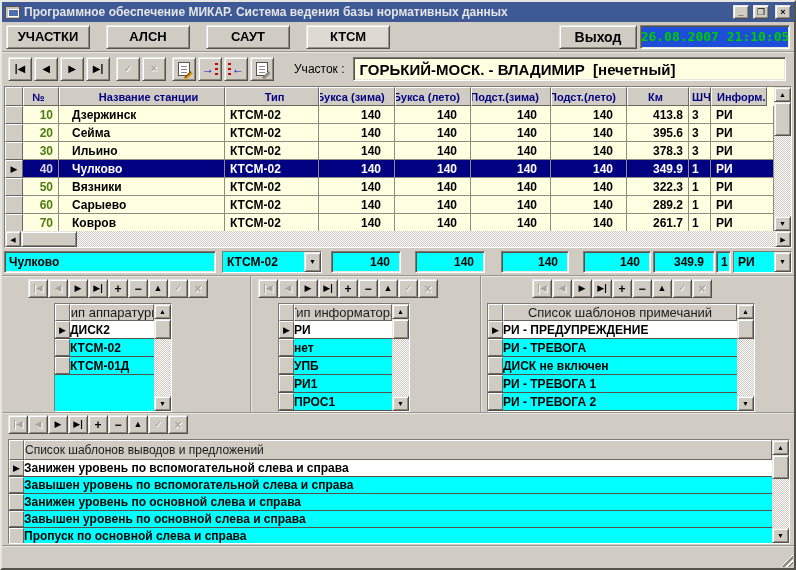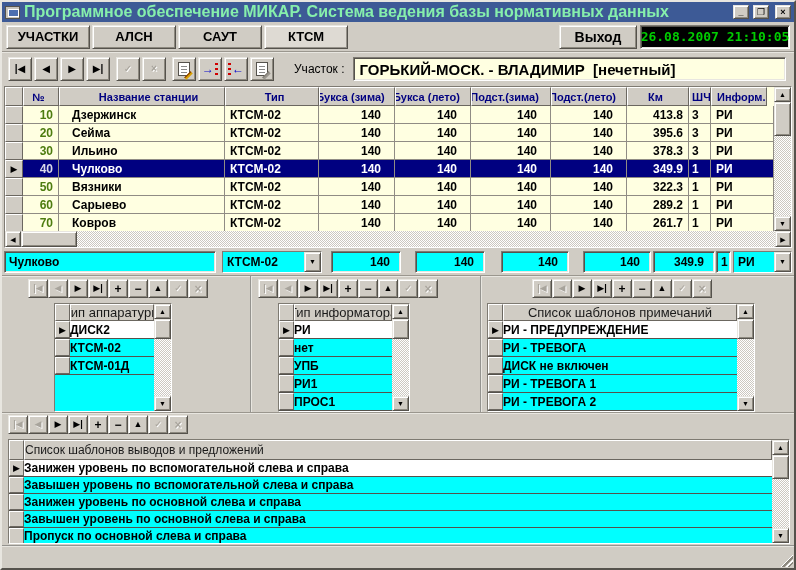--- a/index.html
+++ b/index.html
@@ -10,34 +10,34 @@
   
   .btn{background:#D0CCC4;border:1px solid;border-color:#E8E6E0 #55524C #55524C #E8E6E0;
     box-shadow:inset 1px 1px 0 #FFFFFF, inset -1px -1px 0 #8D897F;}
   .sunk{border:1px solid;border-color:#7E7A72 #FFFFFF #FFFFFF #7E7A72;
     box-shadow:inset 1px 1px 0 #55524C, inset -1px -1px 0 #E8E6E0;}
   .cellraise{background:#D0CCC4;border:1px solid;border-color:#FFFFFF #6B6760 #6B6760 #FFFFFF;}
   
   .titlebar{height:20px;background:#3D5A96;display:flex;align-items:center;gap:4px;padding:0 3px;flex:none;}
   .app-icon{width:15px;height:13px;background:#C8C4BC;border:1px solid #55524C;position:relative;flex:none;}
   .app-icon::before{content:"";position:absolute;left:2px;top:2px;width:9px;height:6px;background:#4D6FB0;border:1px solid #fff;}
-  .title-text{color:#86efac;font-weight:bold;font-size:16px;white-space:nowrap;overflow:hidden;flex:1;}
+  .title-text{color:#e5e5e5;font-weight:bold;font-size:12px;white-space:nowrap;overflow:hidden;flex:1;}
   .win-btn{width:16px;height:14px;display:flex;align-items:center;justify-content:center;
     font-size:9px;font-weight:bold;color:#000;flex:none;line-height:1;}
   .win-btn.close{margin-left:2px;}
   
   .tabrow{height:30px;display:flex;align-items:center;padding:3px 4px 3px 4px;flex:none;gap:3px;
     border-bottom:1px solid #9A968E;box-shadow:0 1px 0 #E8E6E0;}
   .tab-btn{width:84px;height:24px;display:flex;align-items:center;justify-content:center;
     font-size:13px;font-weight:bold;color:#000;}
   .tab-btn.active{background:#DEDAD3;box-shadow:inset 1px 1px 0 #FFFFFF, inset -1px -1px 0 #97938B;}
   .tab-spacer{flex:1;}
   .exit-btn{width:78px;height:24px;display:flex;align-items:center;justify-content:center;
     font-size:14px;font-weight:bold;}
-  .clock{width:150px;height:24px;background:#000000;color:#00CC00;display:flex;align-items:center;justify-content:center;
+  .clock{width:150px;height:24px;background:#1d4ed8;color:#00CC00;display:flex;align-items:center;justify-content:center;
     font-family:"DejaVu Sans Mono",monospace;font-size:13px;font-weight:bold;letter-spacing:0px;white-space:nowrap;}
   
   .toolrow{height:34px;display:flex;align-items:center;padding:0 8px 0 6px;flex:none;gap:2px;}
   .tool-btn{width:24px;height:24px;display:flex;align-items:center;justify-content:center;flex:none;position:relative;}
   .tool-btn .glyph{font-size:10px;font-weight:bold;color:#000;line-height:1;}
   .tool-btn.disabled .glyph{color:#A5A199;text-shadow:1px 1px 0 #fff;}
   .gap4{margin-left:4px;}
   .ico-paper{width:12px;height:14px;background:#FFFFFF;border:1px solid #55524C;position:relative;display:block;}
   .ico-paper i{position:absolute;left:2px;top:3px;width:6px;height:1px;background:#888;box-shadow:0 3px 0 #888,0 6px 0 #888;}
   .ico-paper b{position:absolute;right:-4px;bottom:-2px;width:9px;height:3px;background:#D8A000;transform:rotate(-45deg);border-top:1px solid #803000;}
@@ -145,21 +145,21 @@
 
   <div class="titlebar">
     <span class="app-icon"></span>
     <span class="title-text">Программное обеспечение МИКАР. Система ведения базы нормативных данных</span>
     <span class="win-btn btn">_</span>
     <span class="win-btn btn">❐</span>
     <span class="win-btn btn close">×</span>
   </div>
 
   <div class="tabrow">
-    <div style="display:flex;gap:2px;">
+    <div style="display:flex;gap:16px;">
         <div class="tab-btn btn">УЧАСТКИ</div>
         <div class="tab-btn btn">АЛСН</div>
         <div class="tab-btn btn">САУТ</div>
         <div class="tab-btn btn active">КТСМ</div>
       </div>
     <div class="tab-spacer"></div>
     <div class="exit-btn btn">Выход</div>
     <div class="clock sunk">26.08.2007 21:10:05</div>
   </div>
 

